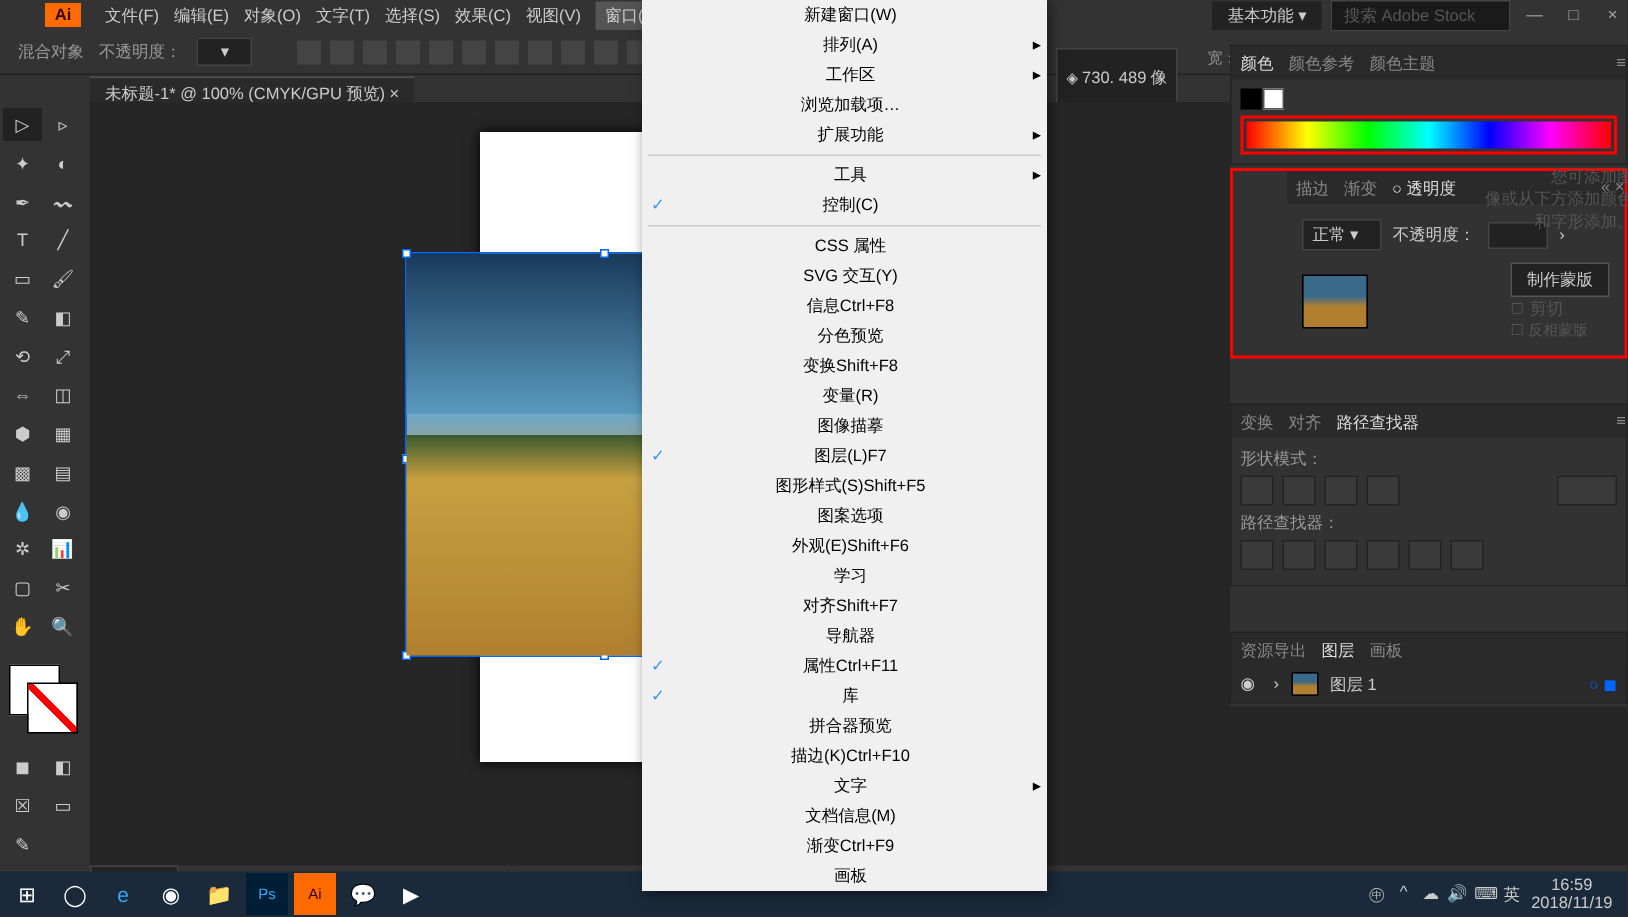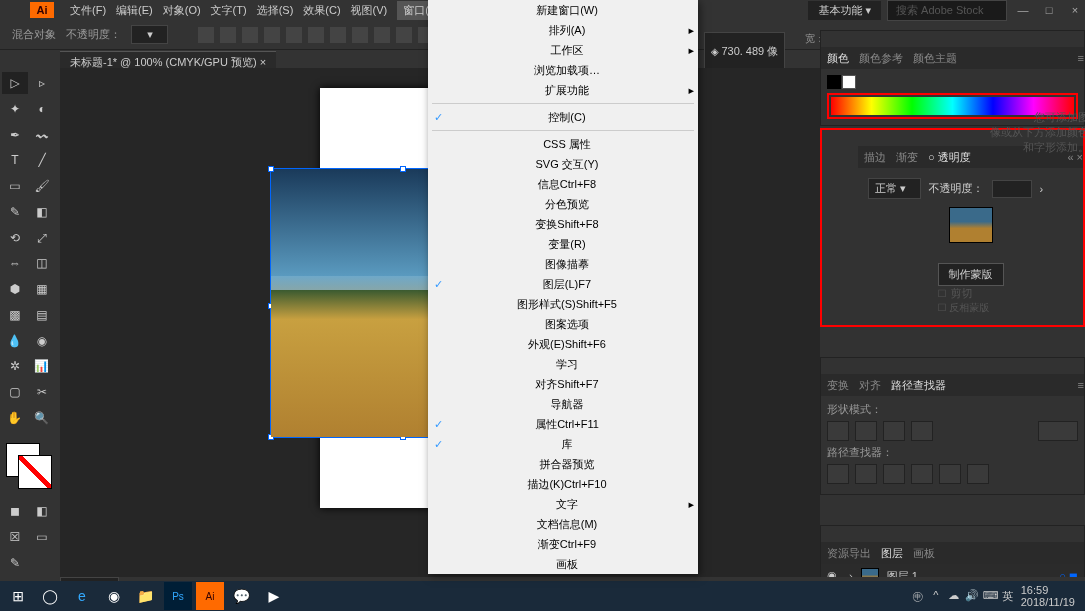--- a/index.html
+++ b/index.html
@@ -26,49 +26,49 @@
 .fill-sq { position:absolute; top:0; left:0; width:34px; height:34px; background:#fff; border:1px solid #000; }
 .stroke-sq { position:absolute; top:12px; left:12px; width:34px; height:34px; background:linear-gradient(45deg,#fff 45%,red 45%,red 55%,#fff 55%); border:1px solid #000; }
 .canvas { flex:1; background:#262626; position:relative; overflow:hidden; }
 .artboard { position:absolute; top:20px; left:260px; width:150px; height:420px; background:#fff; box-shadow:0 0 8px #000; }
 .photo { position:absolute; top:100px; left:210px; width:260px; height:270px; background:linear-gradient(#2a5a7a 0%,#6fa8c8 40%,#c8a050 60%,#a07030 100%); border:1px solid #06f; }
 .photo::before { content:""; position:absolute; top:0; left:0; right:0; height:40%; background:linear-gradient(#1a3a5a,#5a9abf); }
 .photo::after { content:""; position:absolute; bottom:0; left:0; right:0; height:55%; background:linear-gradient(#3a5a30 0%,#c8a040 20%,#b08030 100%); }
 .sel-handle { position:absolute; width:6px; height:6px; background:#fff; border:1px solid #06f; }
 .panels { position:absolute; top:30px; right:0; width:265px; background:#323232; }
 .panel { background:#323232; border:1px solid #222; margin-bottom:2px; }
-.panel-tabs { display:flex; background:#2a2a2a; height:22px; align-items:center; padding-left:6px; gap:10px; color:#888;margin-top:16px; }
+.panel-tabs { display:flex; background:#2a2a2a; height:22px; align-items:center; padding-left:6px; gap:10px; color:#888; }
 .panel-tabs .act { color:#ddd; }
 .panel-body { padding:6px; }
 .spectrum { height:18px; background:linear-gradient(90deg,red,yellow,lime,cyan,blue,magenta,red); }
 .red-frame { border:2px solid red;padding-left:36px; }
 .opacity-row { display:flex; align-items:center; gap:8px; padding:4px; }
 .select-box { background:#222; border:1px solid #444; padding:2px 14px 2px 6px; color:#ccc; }
-.thumb-row { display:flex; align-items:center; gap:10px; padding:4px;flex-direction:column; }
+.thumb-row { display:flex; align-items:center; gap:10px; padding:4px; }
 .thumb { width:44px; height:36px; background:linear-gradient(#3a6a8a 40%,#b08030 60%); border:1px solid #000; }
 .make-mask { background:#222; border:1px solid #555; padding:3px 10px; color:#ccc; }
 .chk-row { color:#555; font-size:10px; display:flex; align-items:center; gap:4px; }
 .pathfinder .pf-row { display:flex; gap:6px; padding:4px 0; }
 .pathfinder .pf-btn { width:22px; height:20px; background:#3a3a3a; border:1px solid #222; }
 .layers-row { display:flex; align-items:center; padding:4px 6px; background:#2b2b2b; gap:8px; }
 .eye { width:14px; height:14px; color:#ccc; }
 .layer-thumb { width:18px; height:16px; background:linear-gradient(#3a6a8a 40%,#b08030 60%); border:1px solid #000; }
 .dropdown { position:absolute; top:0; left:428px; width:270px; background:#f0f0f0; color:#000; box-shadow:2px 2px 8px rgba(0,0,0,.5); z-index:50; }
 .dd-item { display:flex; justify-content:center; padding:2px 14px 2px 22px; line-height:16px; position:relative; }
 .dd-item.chk::before { content:"✓"; position:absolute; left:6px; color:#3399ff; }
 .dd-item.sub::after { content:"▸"; position:absolute; right:4px; }
 .dd-sep { height:1px; background:#ccc; margin:3px 4px; }
 .dd-frame { position:absolute; border:2px solid red; border-radius:6px; pointer-events:none; }
 .statusbar { position:absolute; bottom:16px; left:0; right:0; height:18px; background:#333; display:flex; align-items:center; padding-left:60px; color:#999; gap:10px; }
 .taskbar { position:absolute; bottom:0; left:0; right:0; height:30px; background:#1a2a3a; display:flex; align-items:center; padding:0 4px; gap:4px; }
 .task-icon { width:28px; height:28px; display:flex; align-items:center; justify-content:center; color:#fff; font-size:14px; }
 .tray { position:absolute; right:4px; bottom:0; height:30px; display:flex; align-items:center; gap:6px; color:#ccc; font-size:10px; }
 .tray-icons { display:flex; gap:4px; }
 .tray-icons div { width:14px; text-align:center; }
-.clock { text-align:left; line-height:12px; padding-right:6px; }
+.clock { text-align:center; line-height:12px; padding-right:6px; }
 .coord-box { position:absolute; top:32px; right:300px; background:#222; border:1px solid #444; padding:11px 6px; color:#ccc; font-size:10px; }
 .wide-label { position:absolute; top:32px; right:260px; color:#999; font-size:10px; }
 </style>
 </head>
 <body>
 
 <div class="menubar">
   <div class="ai-logo">Ai</div>
   <span>文件(F)</span>
   <span>编辑(E)</span>
@@ -181,20 +181,23 @@
     <div class="dd-item sub">
       <span>工作区</span>
     </div>
     <div class="dd-item">
       <span>浏览加载项…</span>
     </div>
     <div class="dd-item sub">
       <span>扩展功能</span>
     </div>
     <div class="dd-sep"></div>
+    <div class="dd-item sub">
+      <span>工具</span>
+    </div>
     <div class="dd-item chk">
       <span>控制(C)</span>
     </div>
     <div class="dd-sep"></div>
     <div class="dd-item">
       <span>CSS 属性</span>
     </div>
     <div class="dd-item">
       <span>SVG 交互(Y)</span>
     </div>

